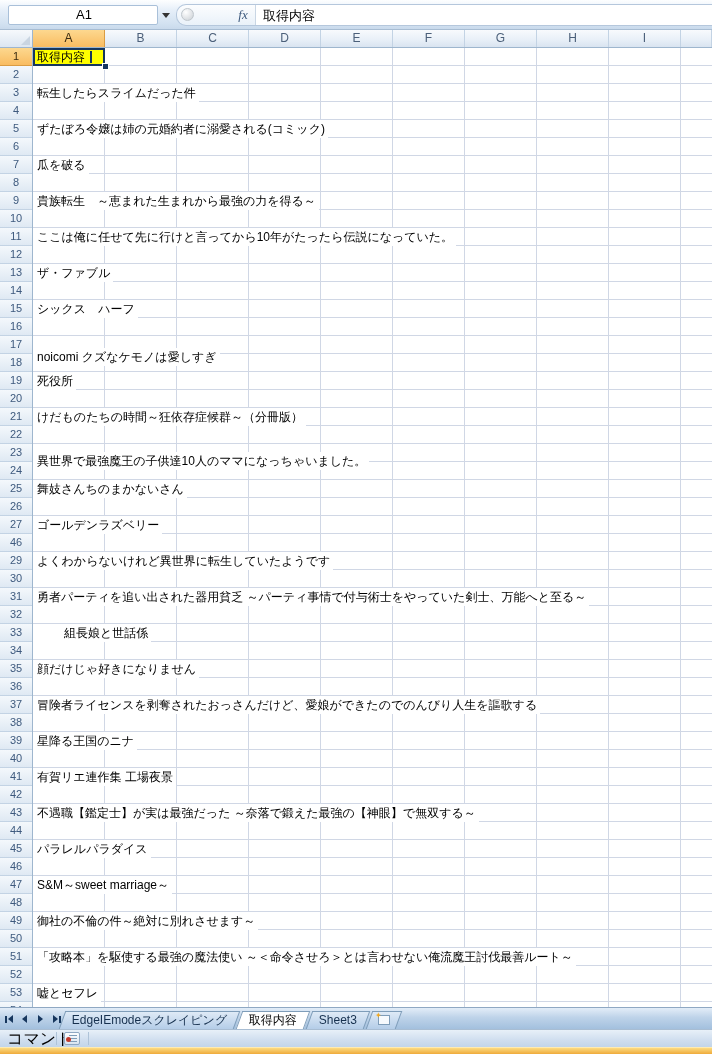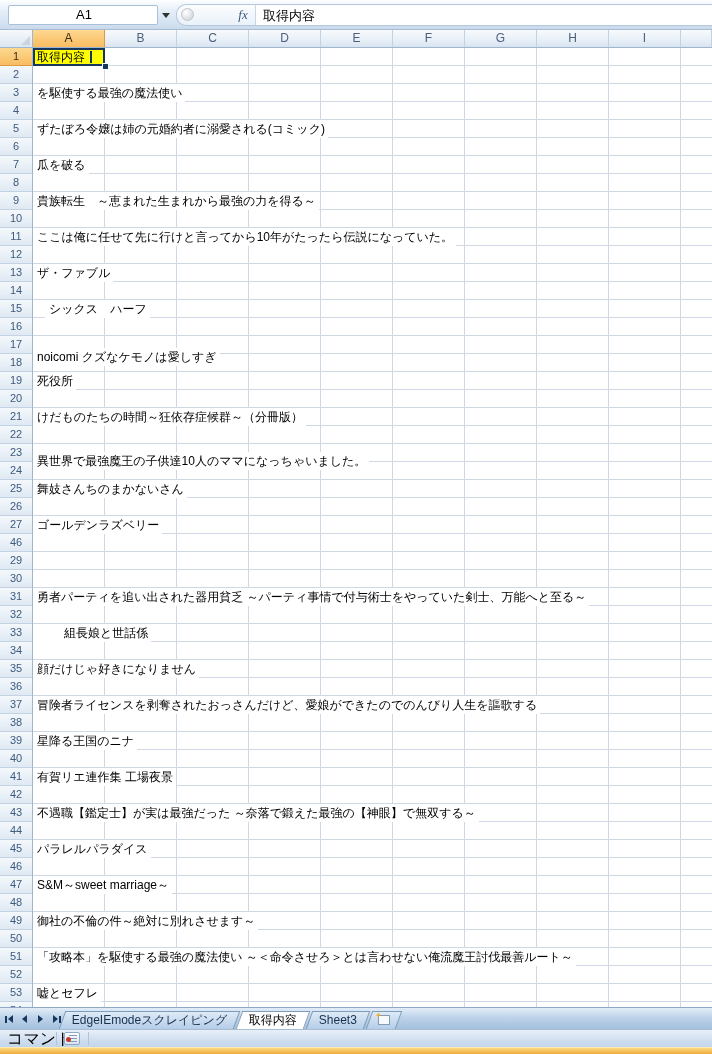--- a/index.html
+++ b/index.html
@@ -136,33 +136,34 @@
     </div>
 
   <div class="grid-body">
     <div class="cells">
 
       <div class="sel-cell">
         <span class="v">取得内容</span>
         <span class="cursor"></span>
       </div>
       <div class="fill-handle"></div>
-    <div class="cell-text" style="top: 36px;">を駆使する最強の魔法使い</div>
+    <div class="cell-text" style="top: 36px;">転生したらスライムだった件</div>
         <div class="cell-text" style="top: 72px;">ずたぼろ令嬢は姉の元婚約者に溺愛される(コミック)</div>
         <div class="cell-text" style="top: 108px;">瓜を破る</div>
         <div class="cell-text" style="top: 144px;">貴族転生　～恵まれた生まれから最強の力を得る～</div>
         <div class="cell-text" style="top: 180px;">ここは俺に任せて先に行けと言ってから10年がたったら伝説になっていた。</div>
         <div class="cell-text" style="top: 216px;">ザ・ファブル</div>
-        <div class="cell-text" style="top: 252px; margin-left: 12px;">シックス　ハーフ</div>
+        <div class="cell-text" style="top: 252px;">シックス　ハーフ</div>
         <div class="cell-text" style="top: 300px;">noicomi クズなケモノは愛しすぎ</div>
         <div class="cell-text" style="top: 324px;">死役所</div>
         <div class="cell-text" style="top: 360px;">けだものたちの時間～狂依存症候群～（分冊版）</div>
         <div class="cell-text" style="top: 404px;">異世界で最強魔王の子供達10人のママになっちゃいました。</div>
         <div class="cell-text" style="top: 432px;">舞妓さんちのまかないさん</div>
         <div class="cell-text" style="top: 468px;">ゴールデンラズベリー</div>
+        <div class="cell-text" style="top: 504px;">よくわからないけれど異世界に転生していたようです</div>
         <div class="cell-text" style="top: 540px;">勇者パーティを追い出された器用貧乏 ～パーティ事情で付与術士をやっていた剣士、万能へと至る～</div>
         <div class="cell-text" style="top: 576px; padding-left: 31px;">組長娘と世話係</div>
         <div class="cell-text" style="top: 612px;">顔だけじゃ好きになりません</div>
         <div class="cell-text" style="top: 648px;">冒険者ライセンスを剥奪されたおっさんだけど、愛娘ができたのでのんびり人生を謳歌する</div>
         <div class="cell-text" style="top: 684px;">星降る王国のニナ</div>
         <div class="cell-text" style="top: 720px;">有賀リエ連作集 工場夜景</div>
         <div class="cell-text" style="top: 756px;">不遇職【鑑定士】が実は最強だった ～奈落で鍛えた最強の【神眼】で無双する～</div>
         <div class="cell-text" style="top: 792px;">パラレルパラダイス</div>
         <div class="cell-text" style="top: 828px;">S&amp;M～sweet marriage～</div>
         <div class="cell-text" style="top: 864px;">御社の不倫の件～絶対に別れさせます～</div>

